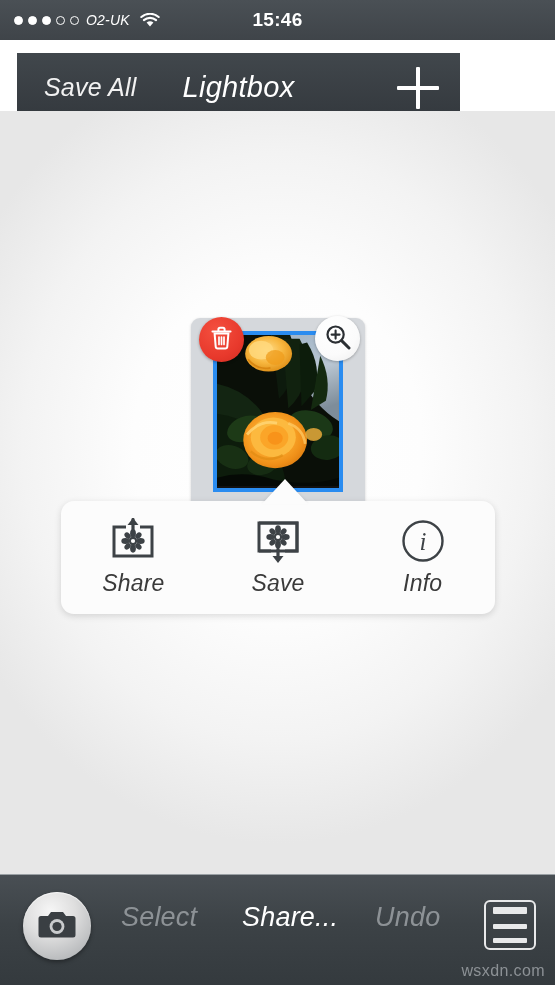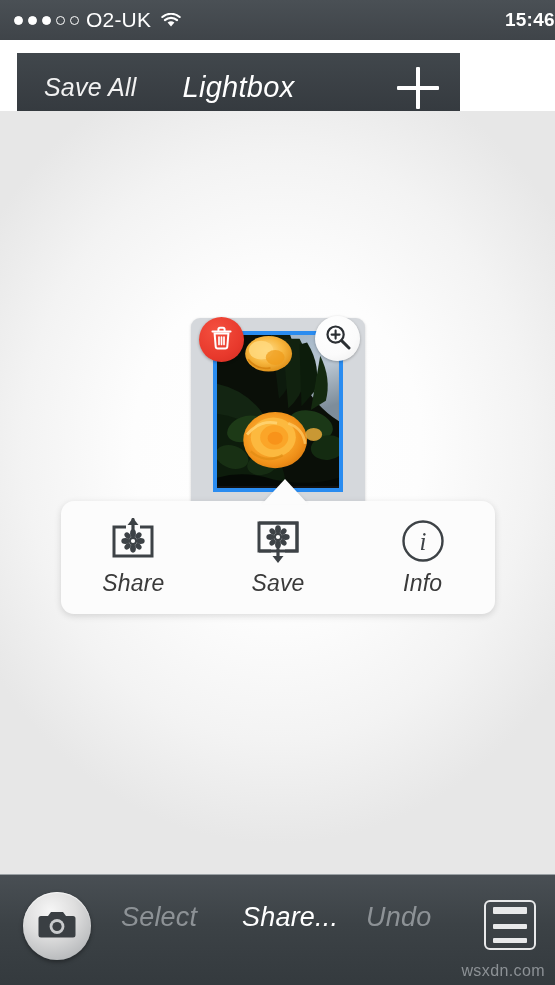--- a/index.html
+++ b/index.html
@@ -27,28 +27,28 @@
     position:absolute; left:14px; top:0; height:40px;
     display:flex; align-items:center; gap:7px;
   }
   .dots { display:flex; align-items:center; gap:5px; }
   .dot {
     width:9px; height:9px; border-radius:50%;
     border:1.4px solid #ffffff;
   }
   .dot.filled { background:#ffffff; }
   .carrier {
-    font-size:21px; letter-spacing:0.2px;
-    font-weight:400; color:#fff;
+    font-size:14px; letter-spacing:0.2px;
+    font-weight:400; color:#fff;font-style:italic;
   }
   .wifi { width:20px; height:15px; position:relative; margin-left:3px; }
   .wifi svg { display:block; }
   .sb-center {
     position:absolute; left:0; right:0; top:0; height:40px;
-    display:flex; align-items:center; justify-content:flex-end;
+    display:flex; align-items:center; justify-content:center;
   }
   .clock { font-size:19px; font-weight:700; color:#fff; letter-spacing:0.3px;}
   .sb-right {
     position:absolute; right:12px; top:0; height:40px;
     display:flex; align-items:center; gap:7px;
   }
   .alarm { width:17px; height:17px; }
   .batt-pct { font-size:18px; color:#fff; }
   .battery {
     position:relative; width:35px; height:17px;
@@ -184,21 +184,21 @@
     display:flex; align-items:center; justify-content:center;
     cursor:pointer;
   }
   .tool-text {
     position:absolute; top:27px;
     font-size:27px; font-style:italic; font-weight:400;
     letter-spacing:0.2px; cursor:pointer;
   }
   .tool-select { left:121px; color:#8d9296; }
   .tool-share  { left:242px; color:#ffffff; }
-  .tool-undo   { left:366px; color:#8d9296; }
+  .tool-undo   { left:375px; color:#8d9296; }
   .menu-btn {
     position:absolute; right:19px; top:25px;
     width:52px; height:50px;
     border:2.5px solid #e8e9ea; border-radius:6px;
     background:transparent;
     padding:5px 7px;
     display:flex; flex-direction:column; justify-content:space-between;
     cursor:pointer;
   }
   .menu-btn .bar { height:5px; background:#e8e9ea; border-radius:1px; }

